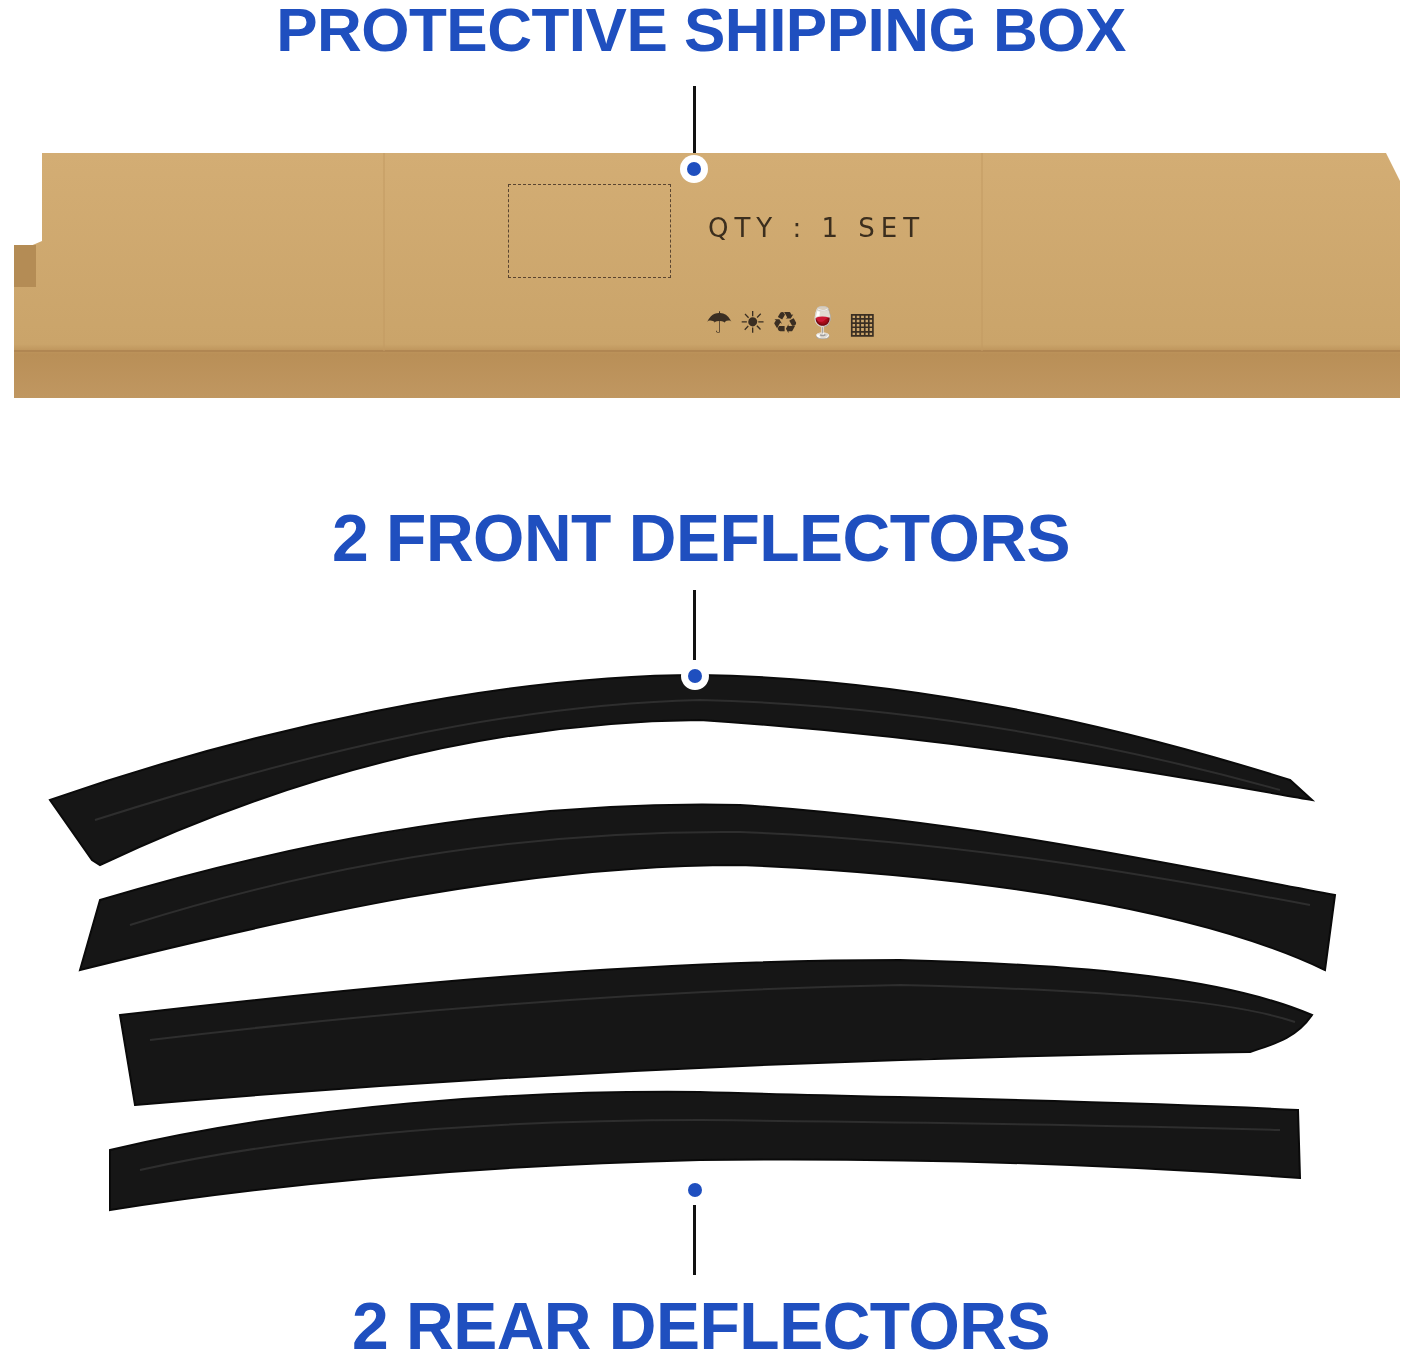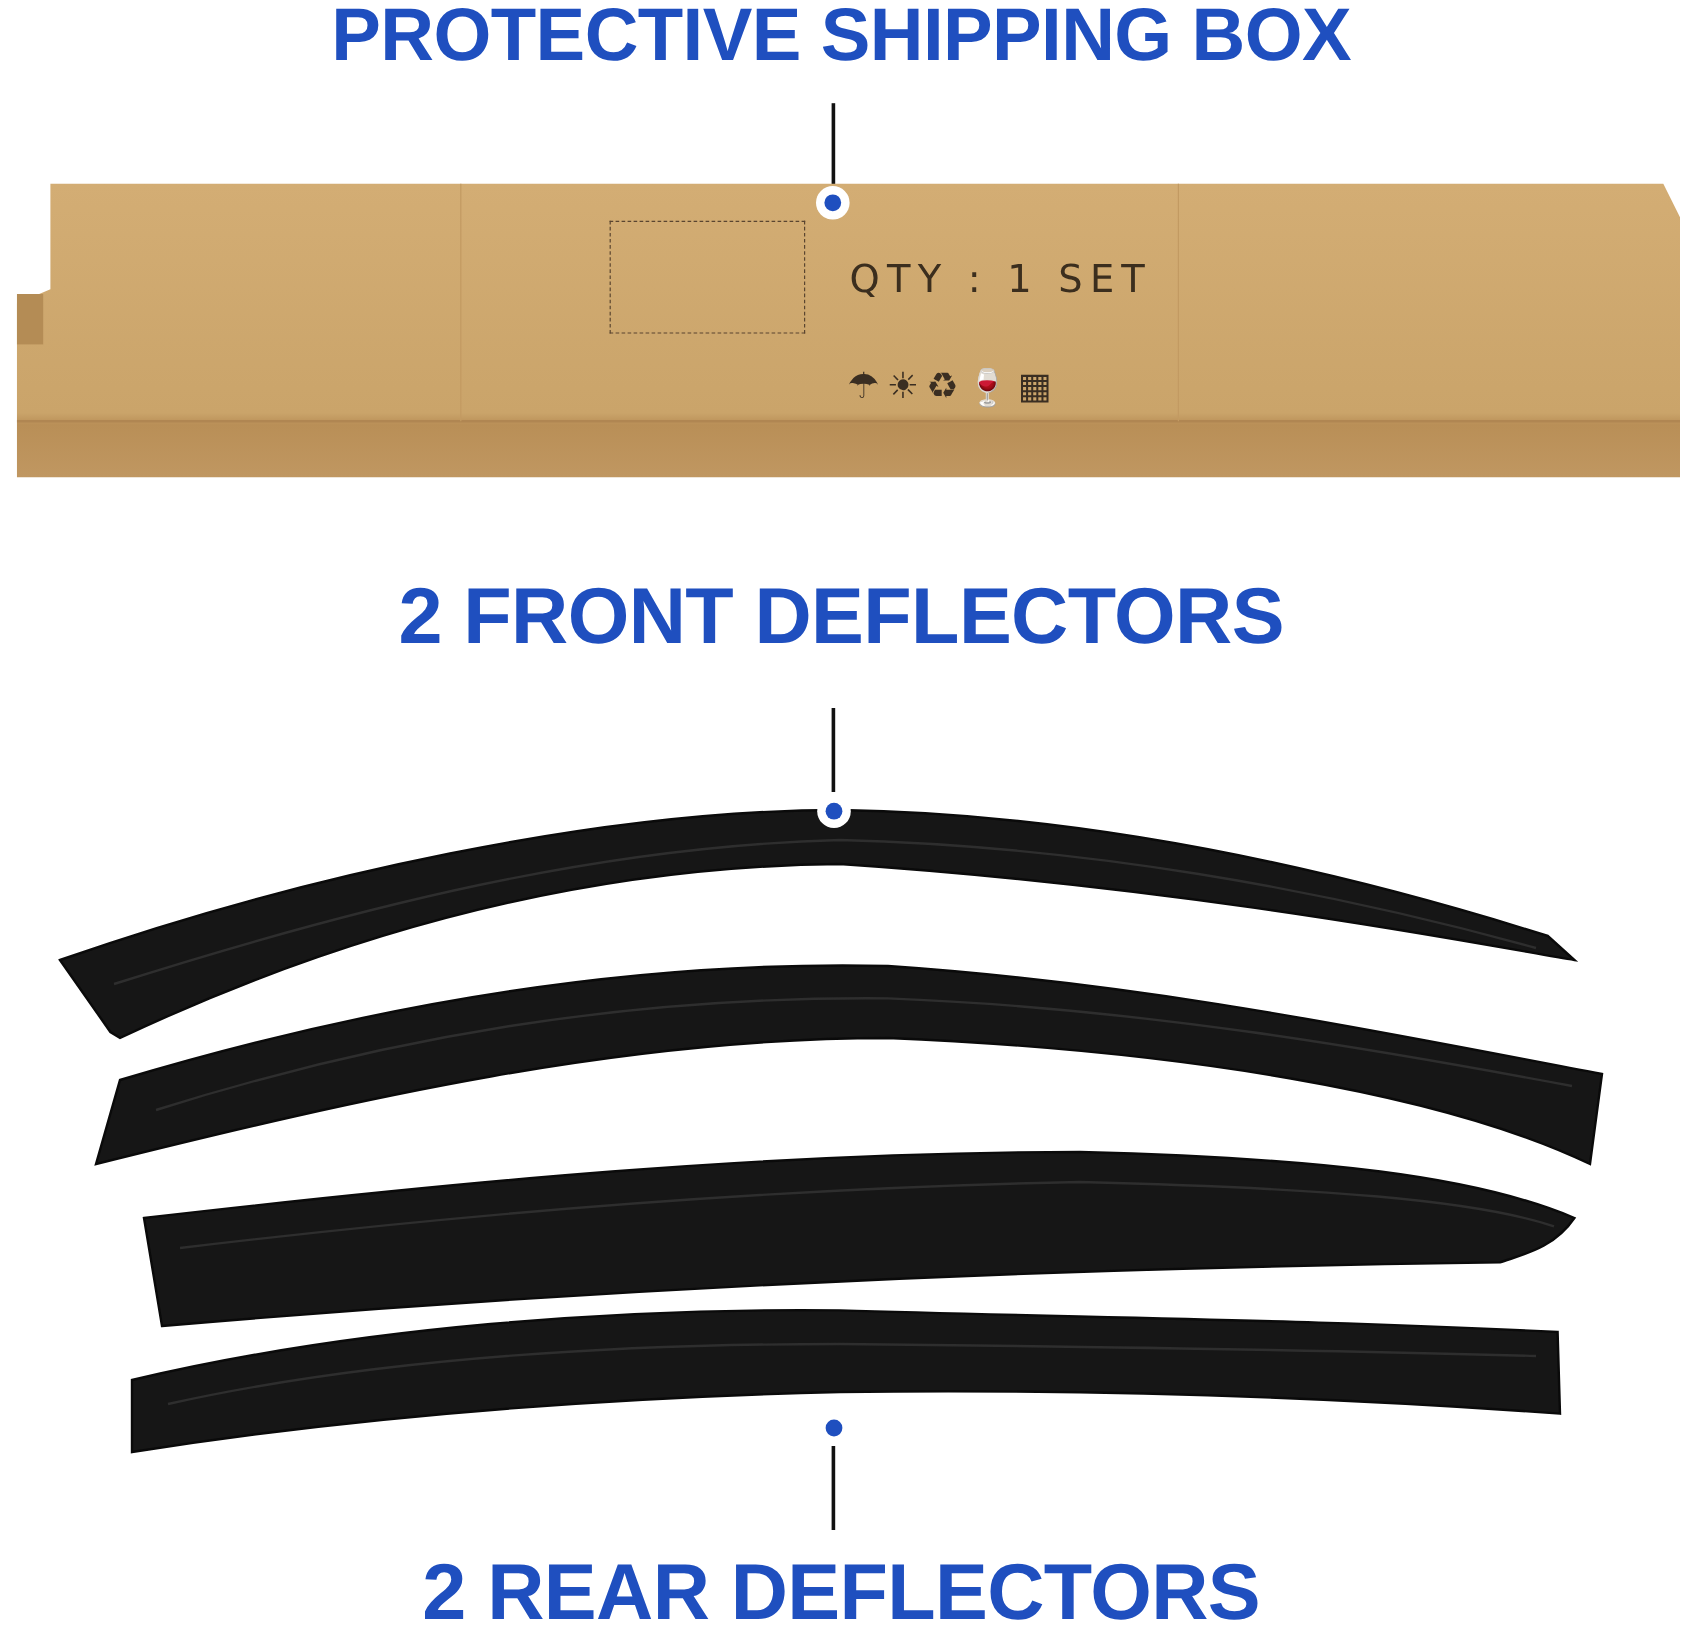--- a/index.html
+++ b/index.html
@@ -1,25 +1,25 @@
 <!DOCTYPE html>
 <html><head>
 <meta charset="utf-8">
 <style>
   html,body{margin:0;padding:0;background:#fff;}
   body{width:1402px;height:1362px;position:relative;overflow:hidden;font-family:"Liberation Sans","DejaVu Sans",sans-serif;}
   .heading{position:absolute;left:0;width:1402px;text-align:center;font-weight:900;color:#1f4fbf;letter-spacing:-0.5px;white-space:nowrap;}
   .h1{top:-6px;font-size:62px;}
-  .h2{top:475px;font-size:66px;}
+  .h2{top:500px;font-size:66px;}
   .h3{top:1288px;font-size:66px;}
   .vline{position:absolute;width:3px;background:#111;left:693px;}
   .dot{position:absolute;width:28px;height:28px;border-radius:50%;background:#fff;}
   .dot::after{content:"";position:absolute;left:7px;top:7px;width:14px;height:14px;border-radius:50%;background:#1f4fbf;}
   .box{position:absolute;left:14px;top:153px;width:1386px;height:245px;}
-  .qty{position:absolute;left:708px;top:213px;font-family:"DejaVu Sans",sans-serif;font-size:32px;letter-spacing:6px;color:#3b2e1e;}
+  .qty{position:absolute;left:708px;top:213px;font-family:"DejaVu Sans",sans-serif;font-size:26px;letter-spacing:6px;color:#3b2e1e;}
   .dashed{position:absolute;left:508px;top:184px;width:161px;height:92px;border:1.5px dashed #5a4530;}
   .symbols{position:absolute;left:706px;top:305px;display:flex;gap:6px;font-size:30px;color:#3a2e22;}
   .deflectors{position:absolute;left:0;top:660px;width:1402px;height:560px;}
 </style>
 </head>
 <body>
 
 <div class="heading h1">PROTECTIVE SHIPPING BOX</div>
 <div class="vline" style="top:86px;height:70px;"></div>
 

